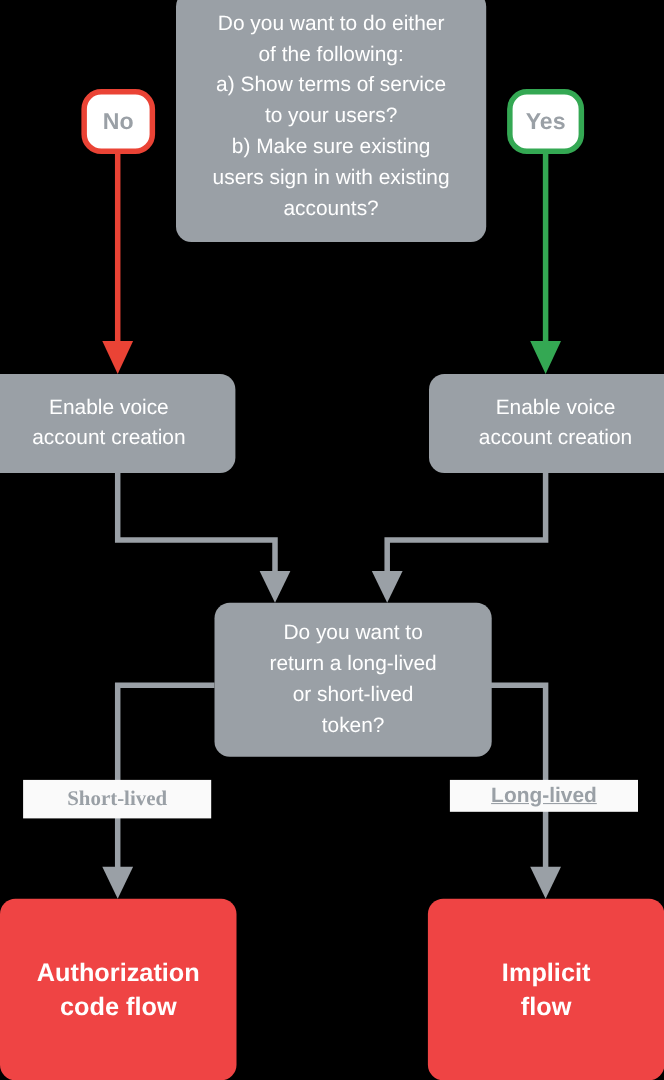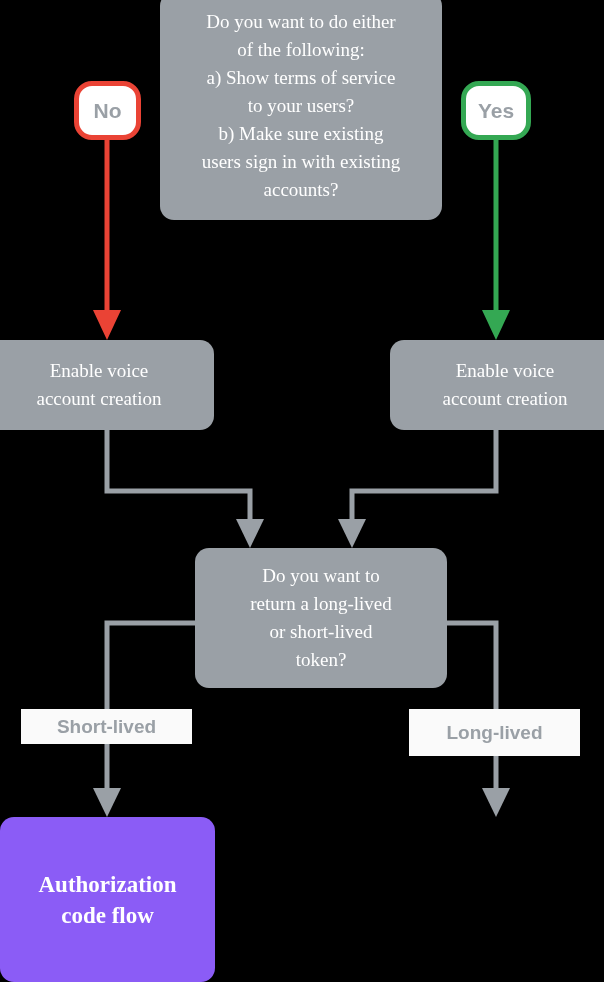--- a/index.html
+++ b/index.html
@@ -27,26 +27,26 @@
     border-radius: 14px;
     color: #ffffff;
   }
   .node.gray {
     background: #9aa0a6;
     font-size: 19px;
     line-height: 28px;
     font-weight: 400;
   }
   .node.blue {
-    background: #8b5cf6;
+    background: #ef4444;
     font-size: 23px;
     line-height: 31px;
     font-weight: 700;
   }
-  .node .txt { white-space: pre-line; padding: 0 10px; font-family: Liberation Serif, serif; }
+  .node .txt { white-space: pre-line; padding: 0 10px; }
 
   
   .badge {
     position: absolute;
     box-sizing: border-box;
     display: flex;
     align-items: center;
     justify-content: center;
     background: #ffffff;
     border-radius: 18px;
@@ -149,30 +149,34 @@
 return a long-lived
 or short-lived
 token?</span>
   </div>
 
   <div class="node blue" style="left:0px; top:817px; width:215px; height:165px; z-index:4;">
     <span class="txt">Authorization
 code flow</span>
   </div>
 
+  <div class="node blue" style="left:389px; top:817px; width:215px; height:165px; z-index:4;">
+    <span class="txt">Implicit
+flow</span>
+  </div>
 
   <div class="badge no" style="left:74px; top:81px; width:67px; height:59px;">
     <span>No</span>
   </div>
 
   <div class="badge yes" style="left:461px; top:81px; width:70px; height:59px;">
     <span>Yes</span>
   </div>
 
-  <div class="edge-label" style="left:21px; top:709px; width:171px; height:35px;">
+  <div class="edge-label" style="left:21px; top:709px; width:171px; height:35px;font-family:Liberation Serif, serif;">
     <span>Short-lived</span>
   </div>
 
-  <div class="edge-label" style="left:409px; top:709px; width:171px; height:47px;">
+  <div class="edge-label" style="left:409px; top:709px; width:171px; height:29px;text-decoration:underline;">
     <span>Long-lived</span>
   </div>
 
 </div>
 
 </body></html>

